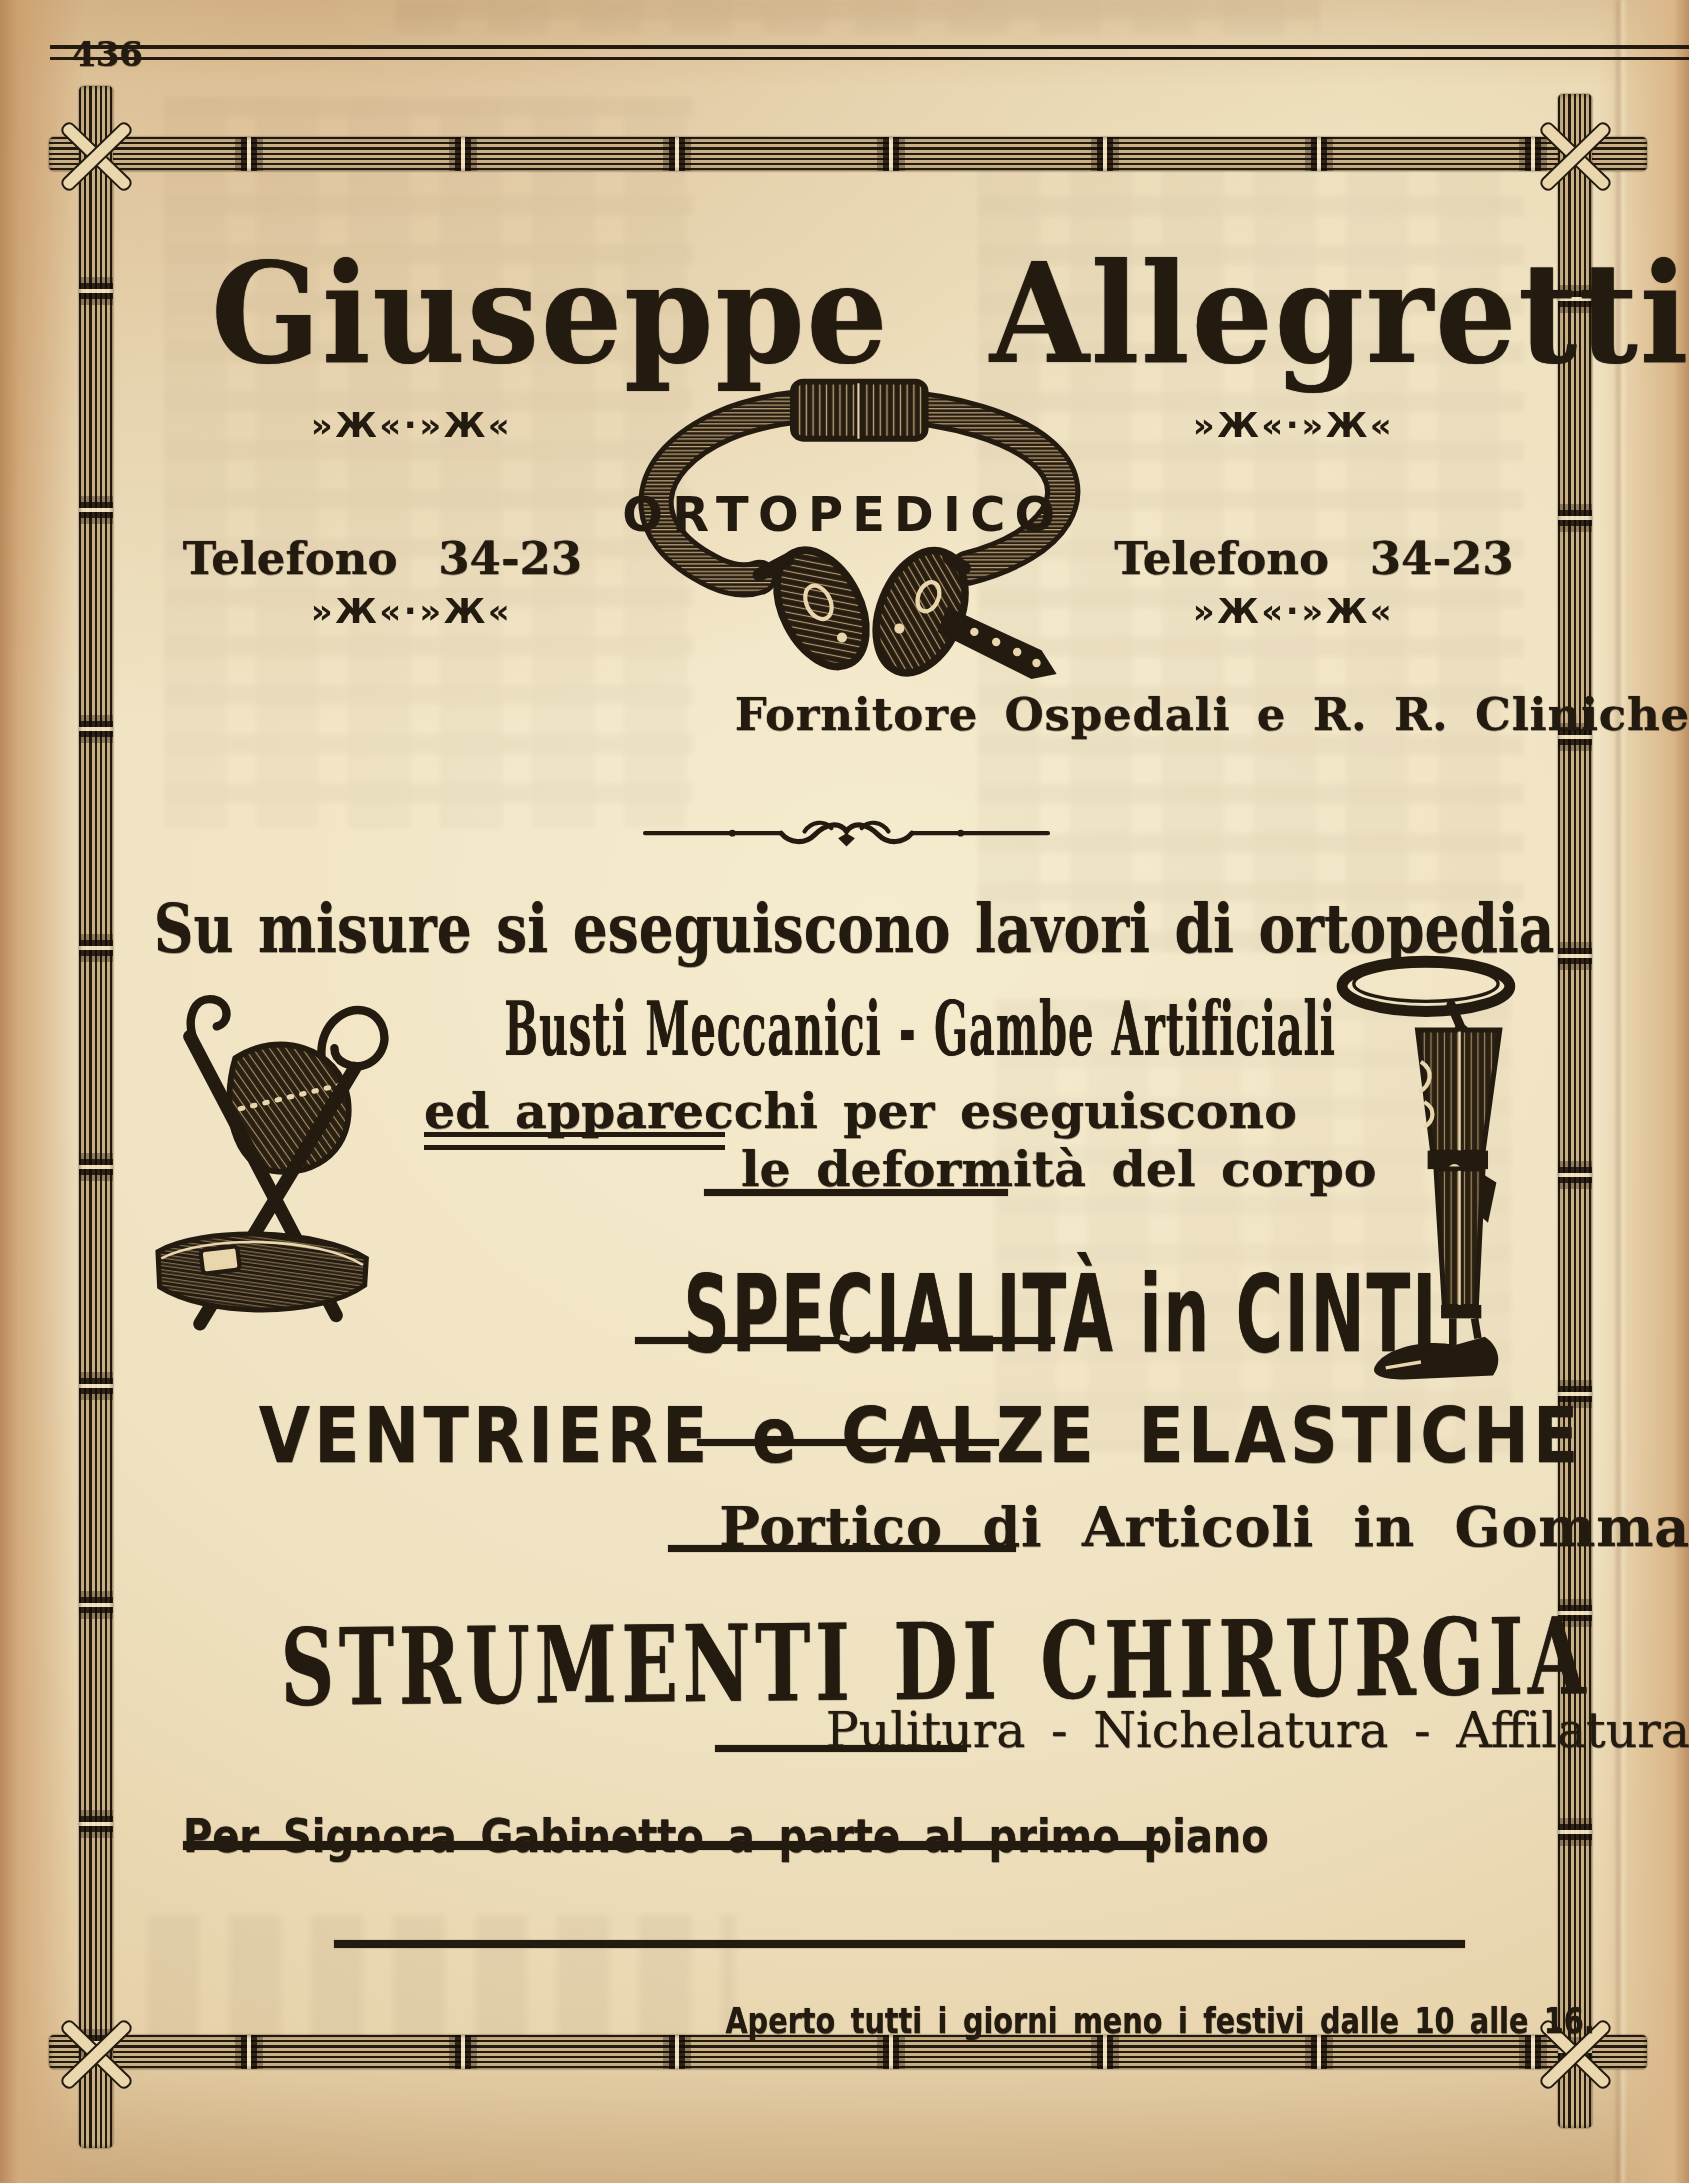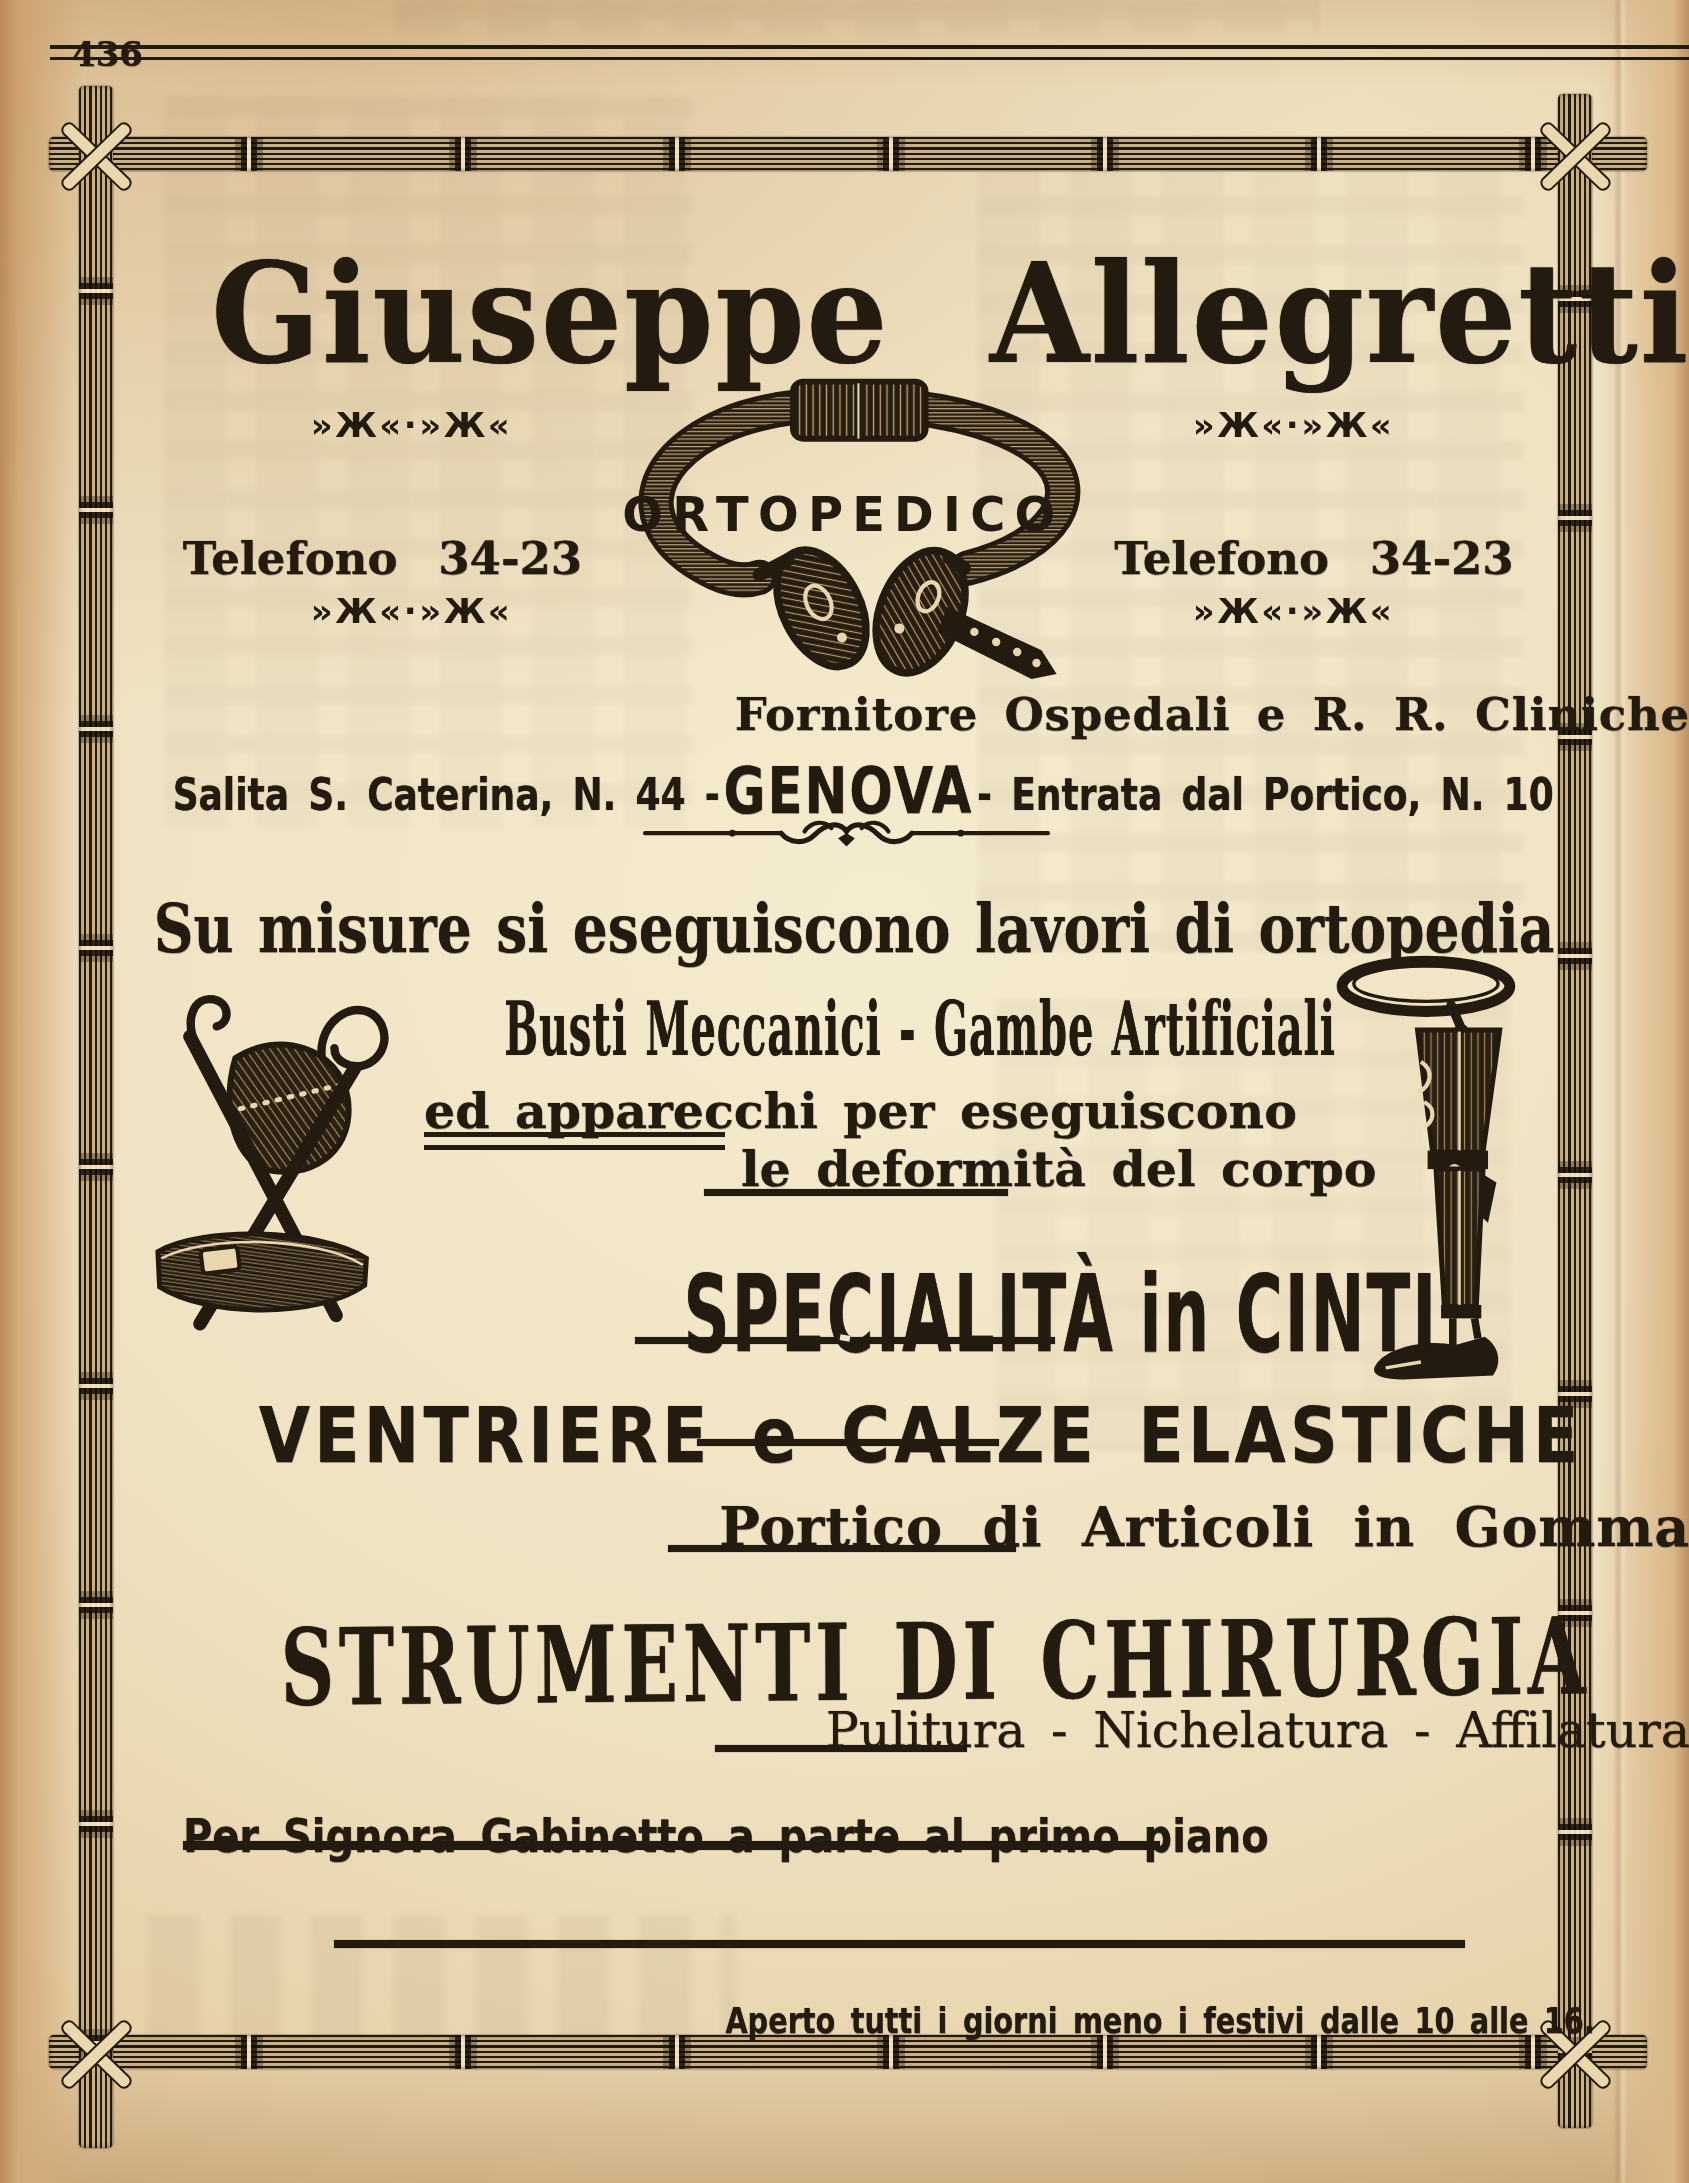--- a/index.html
+++ b/index.html
@@ -172,25 +172,20 @@
     <path d="M448 250 L430 238" stroke="#241b10" stroke-width="16" stroke-linecap="round"></path>
 
     <path d="M428 296 L540 348 L558 376 L528 382 L416 326 Z" fill="#241b10"></path>
     <circle cx="460" cy="326" r="5" fill="#e9d6ac"></circle>
     <circle cx="486" cy="338" r="5" fill="#e9d6ac"></circle>
     <circle cx="511" cy="350" r="5" fill="#e9d6ac"></circle>
     <circle cx="534" cy="363" r="5" fill="#e9d6ac"></circle>
   </svg>
 
   <div class="t c serif fornitore">Fornitore Ospedali e R. R. Cliniche</div>
-  <div class="t c address">
-    <span class="sq"><span class="a-n">Salita S. Caterina, N. 44 -</span>
-      <span class="a-city">GENOVA</span>
-      <span class="a-n">- Entrata dal Portico, N. 10</span></span>
-  </div>
 
   <svg class="abs" style="left:640px;top:813px;" width="413" height="37" viewBox="0 0 492 44">
     <path d="M6 24 H168 M324 24 H486" stroke="#241b10" stroke-width="5" stroke-linecap="round"></path>
     <circle cx="110" cy="24" r="4" fill="#241b10"></circle>
       <circle cx="382" cy="24" r="4" fill="#241b10"></circle>
     <path d="M168 24 C178 36 196 38 208 26 C222 12 238 10 246 22 C254 10 270 12 284 26 C296 38 314 36 324 24" fill="none" stroke="#241b10" stroke-width="6" stroke-linecap="round"></path>
     <path d="M196 22 C204 10 220 8 228 18 M296 22 C288 10 272 8 264 18" fill="none" stroke="#241b10" stroke-width="5" stroke-linecap="round"></path>
     <path d="M236 30 L246 40 L256 30 L246 24 Z" fill="#241b10"></path>
   </svg>
 

